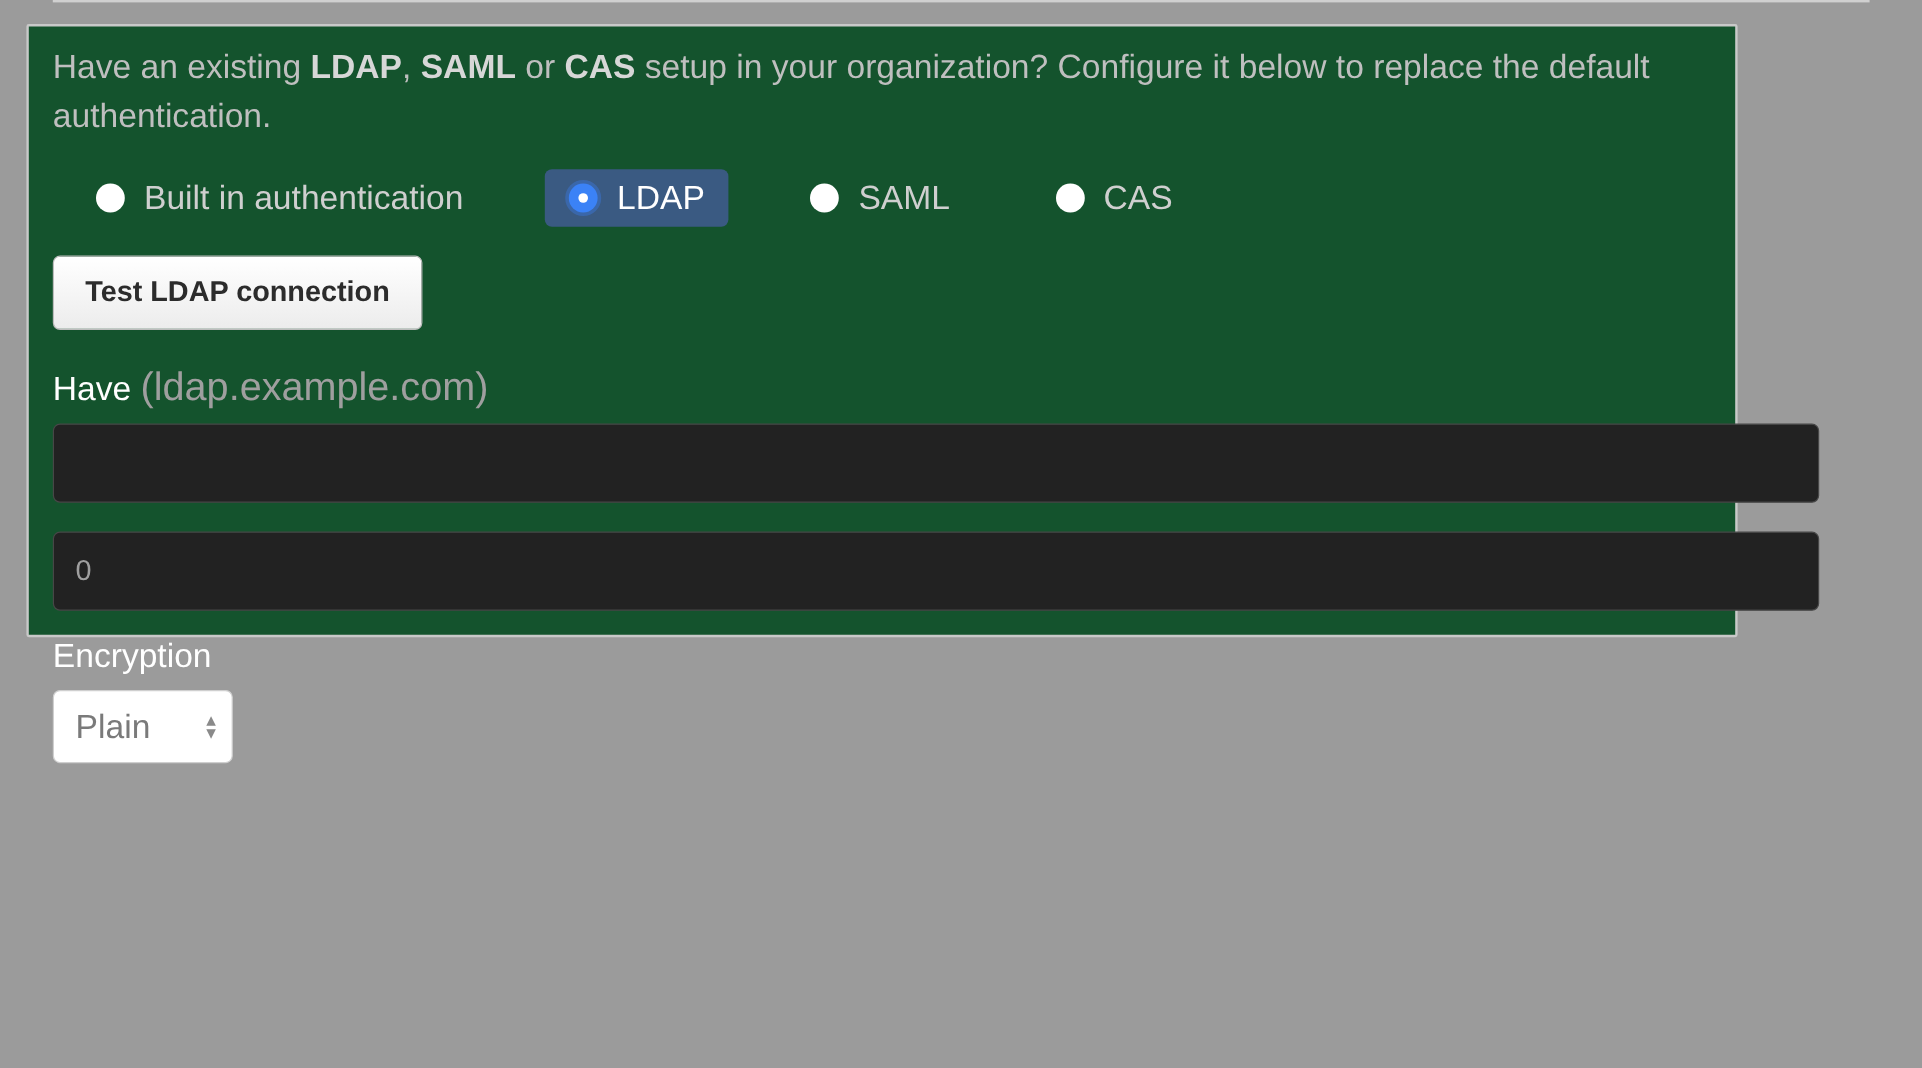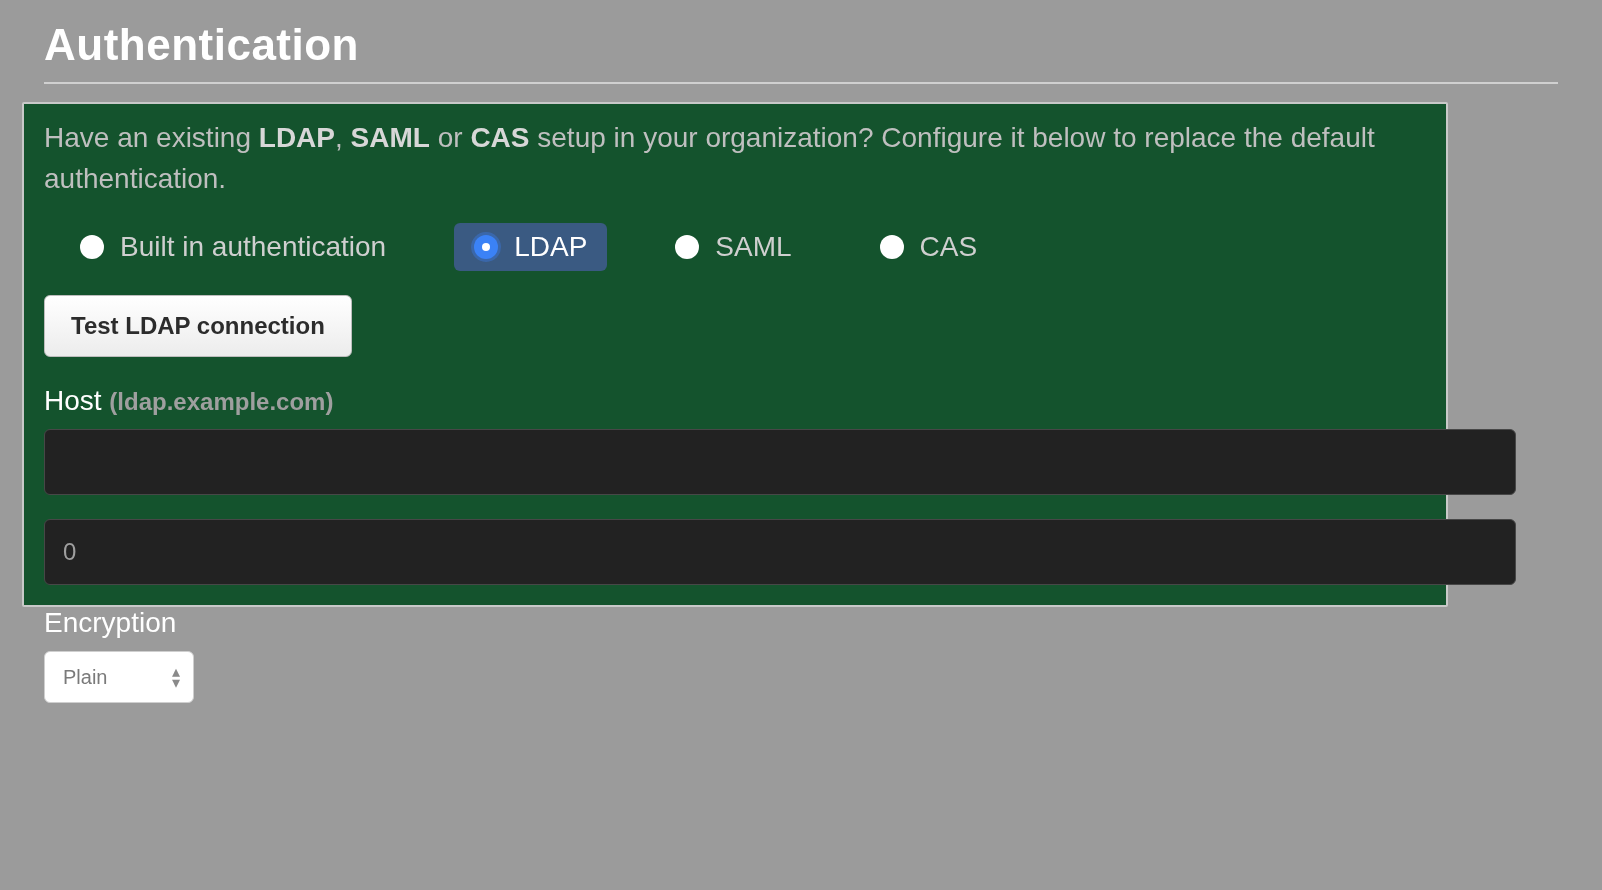--- a/index.html
+++ b/index.html
@@ -96,22 +96,22 @@
   }
 
   .field-block { margin-bottom: 24px; }
   .field-label {
     font-size: 28px;
     color: #fff;
     margin-bottom: 12px;
   }
   .field-label .hint {
     color: #9f9f9f;
-    font-size: 24px;
-    font-weight: 700;
+    font-size: 33px;
+    font-weight: 400;
   }
   .text-input {
     width: calc(100% + 90px);
     height: 66px;
     background: #222;
     border: 1px solid #474747;
     border-radius: 6px;
     color: #9f9f9f;
     font-size: 24px;
     padding: 0 18px;
@@ -126,41 +126,40 @@
   .outside-block .field-label { color: #fff; }
   .select-wrap {
     position: relative;
     display: inline-block;
   }
   select.encryption {
     appearance: none;
     -webkit-appearance: none;
     background: #fff;
     color: #7a7a7a;
-    font-size: 20px;
+    font-size: 28px;
     border: 1px solid #cfcfcf;
     border-radius: 6px;
     padding: 14px 26px 14px 18px;
     min-width: 150px;
     cursor: pointer;
   }
   .select-caret {
     position: absolute;
     right: 14px; top: 50%; transform: translateY(-50%);
     color: #8a8a8a;
     font-size: 16px;
     pointer-events: none;
     line-height: 0.7;
   }
 </style>
 </head>
 <body>
 
 <div class="page">
-  <h1 class="page-title">Authentication</h1>
   <div class="hr"></div>
 
   <div class="dark-panel">
 
     <p class="desc">
       <span>Have an existing </span><strong>LDAP</strong><span>, </span><strong>SAML</strong><span> or </span><strong>CAS</strong><span> setup in your organization? Configure it below to replace the default authentication.</span>
     </p>
 
     <div class="radio-row">
       <div class="radio-item">
@@ -180,21 +179,21 @@
       <div class="radio-item">
         <span class="radio-circle"></span>
         <span>CAS</span>
       </div>
     </div>
 
     <button class="btn">Test LDAP connection</button>
 
     <div class="field-block">
       <div class="field-label">
-        <span>Host</span>
+        <span>Have</span>
         <span class="hint">(ldap.example.com)</span>
       </div>
       <input type="text" class="text-input" value="" style="">
     </div>
 
     <div class="field-block" style="margin-bottom:0">
       <input type="text" class="text-input" value="0" style="">
     </div>
 
   </div>

